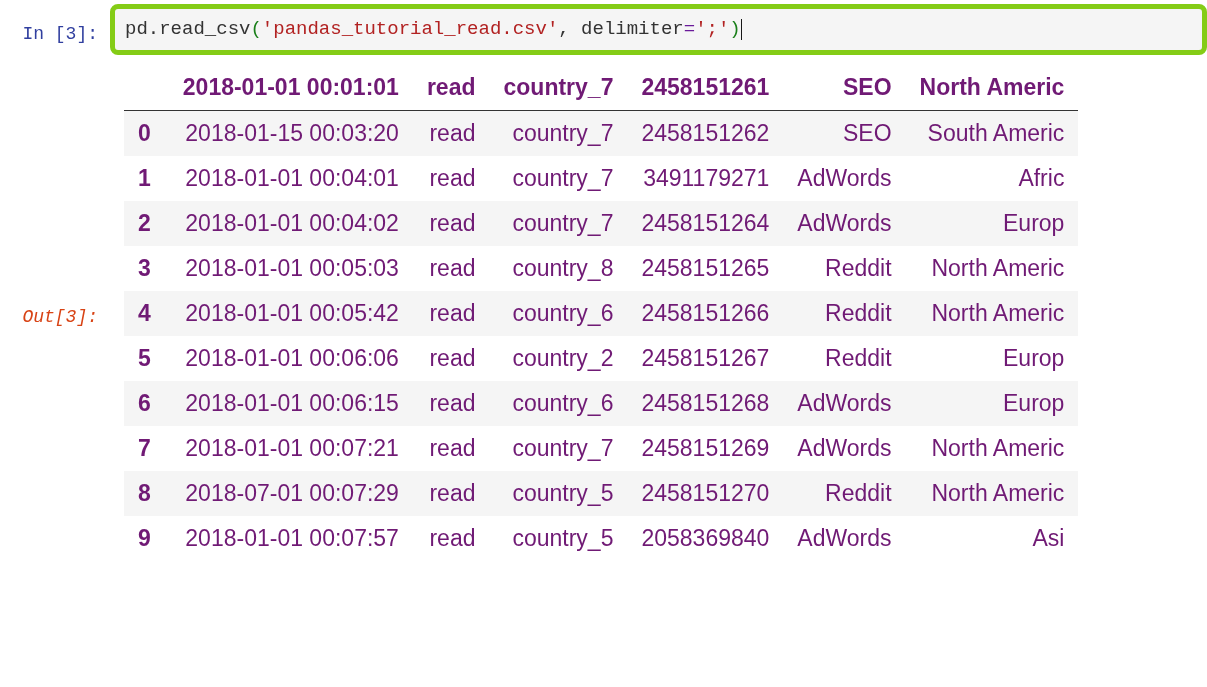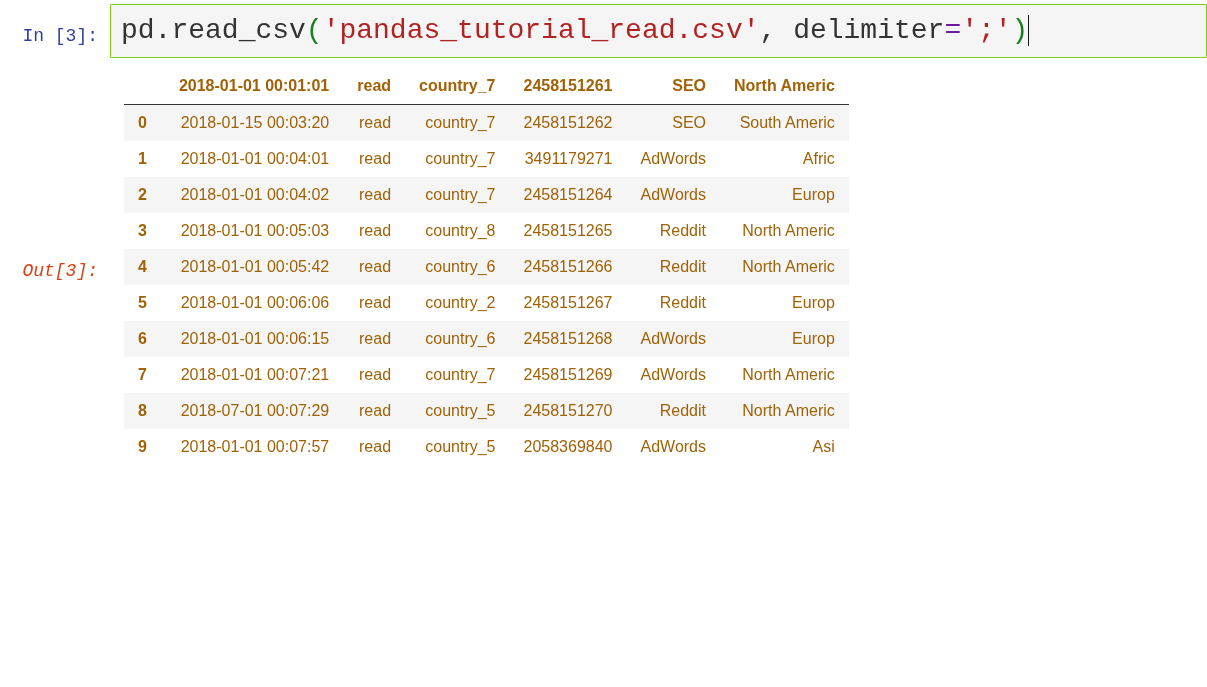--- a/index.html
+++ b/index.html
@@ -27,25 +27,25 @@
       font-size: 18px;
       padding-top: 10px;
       padding-right: 12px;
       white-space: pre;
     }
     .prompt-in { color: #303F9F; }
     .prompt-out { color: #D84315; font-style: italic; }
     .code-area {
       flex: 1;
       background: #f5f5f5;
-      border: 1px solid #84cc16;
-      border-radius: 1px;
+      border: 5px solid #84cc16;
+      border-radius: 8px;
       padding: 8px 10px;
       font-family: "SFMono-Regular", Menlo, Consolas, "Courier New", monospace;
-      font-size: 28px;
+      font-size: 19px;
       line-height: 1.3;
       white-space: pre;
       position: relative;
     }
     .tok-plain { color: #333; }
     .tok-paren { color: #1a7f1a; }
     .tok-string { color: #b22222; }
     .tok-op { color: #6a1a9a; }
     .cursor {
       display: inline-block;
@@ -57,22 +57,22 @@
       opacity: 0.9;
     }
     .output-area {
       flex: 1;
       padding-top: 2px;
       padding-left: 14px;
       overflow: hidden;
     }
     table.df {
       border-collapse: collapse;
-      font-size: 16px;
-      color: #a16207;
+      font-size: 23px;
+      color: #701a75;
     }
     table.df th, table.df td {
       padding: 9px 14px;
       text-align: right;
       white-space: nowrap;
       font-weight: 400;
     }
     table.df thead th {
       font-weight: 700;
       border-bottom: 1.5px solid #333;

